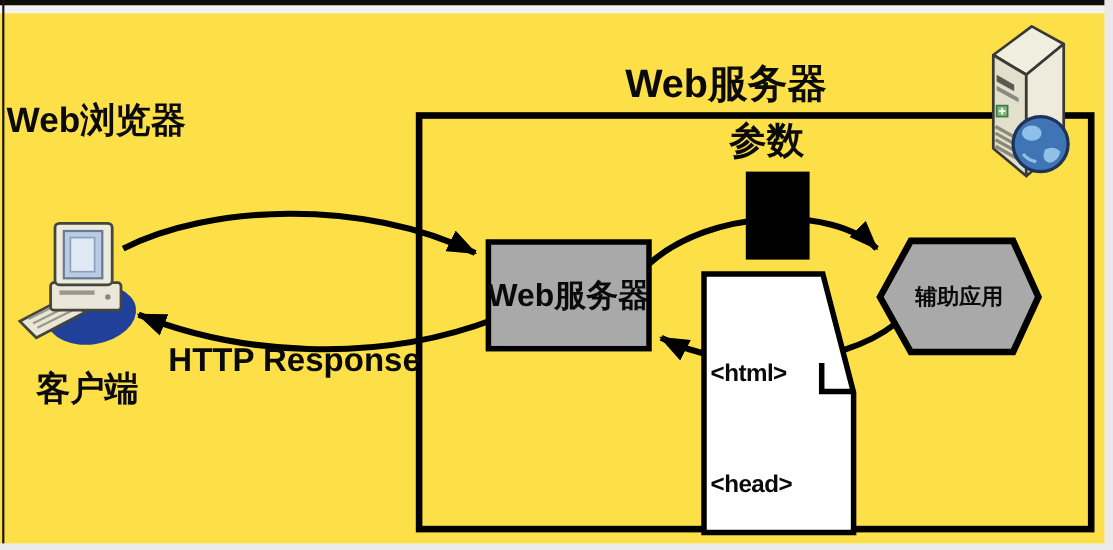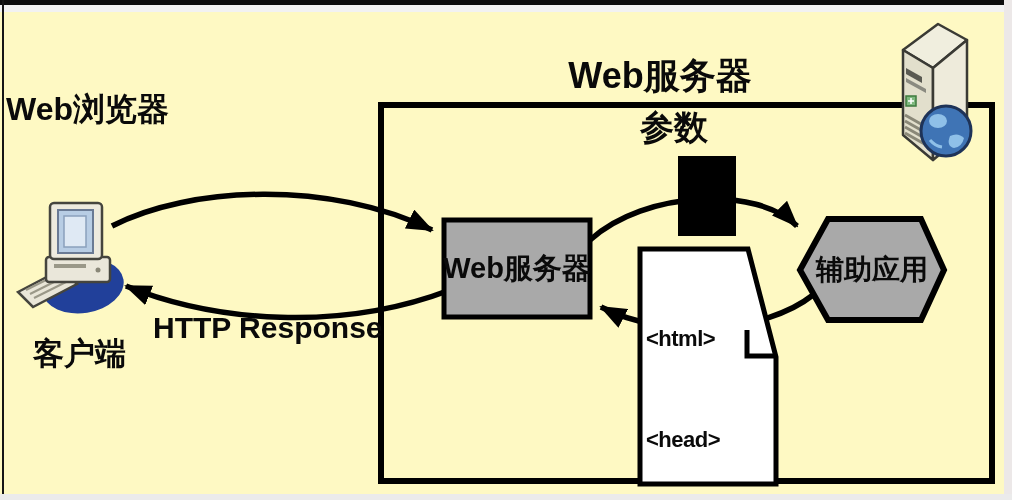--- a/index.html
+++ b/index.html
@@ -1,48 +1,48 @@
 <!DOCTYPE html>
 <html><head>
 <meta charset="utf-8">
 <style>
   * { margin: 0; padding: 0; box-sizing: border-box; }
   html, body { width: 1012px; height: 500px; background: #fff; }
   .canvas {
     position: relative;
     width: 1012px; height: 500px;
-    background: #fef9c3;
+    background: #fde047;
     overflow: hidden;
     font-family: "Liberation Sans", "DejaVu Sans", sans-serif;
     color: #0a0a0a;
   }
   .edge { position: absolute; }
   .edge.top    { left: 0; top: 0; width: 1012px; height: 5px; background: #0c0c0c; }
   .edge.toplt  { left: 0; top: 5px; width: 1012px; height: 7px; background: #f2f2f2; }
   .edge.left   { left: 2px; top: 0; width: 2px; height: 500px; background: #151515; }
   .edge.right  { left: 1004px; top: 0; width: 8px; height: 500px; background: #ece8e8; }
   .edge.bottom { left: 0; top: 494px; width: 1012px; height: 6px; background: #ebebeb; }
 
   svg.layer { position: absolute; left: 0; top: 0; width: 1012px; height: 500px; }
 
   .lbl { position: absolute; font-weight: 700; white-space: nowrap; z-index: 3; }
   .lbl.browser  { left: 6px;   top: 88px;  font-size: 32px; }
   .lbl.request  { left: 154px; top: 140px; font-size: 30px; }
   .lbl.client   { left: 33px;  top: 321px; font-size: 31px; margin-top: 12px; }
   .lbl.response { left: 153px; top: 311px; font-size: 30px; }
   .lbl.title    { left: 560px; top: 52px;  width: 200px; text-align: center; font-size: 36px; }
-  .lbl.params   { left: 640px; top: 105px; width: 114px; font-size: 34px; }
+  .lbl.params   { left: 640px; top: 105px; width: 114px; text-align: center; font-size: 34px; }
 
   .boxlabel {
     position: absolute; z-index: 3;
     display: flex; align-items: center; justify-content: center;
     font-weight: 700; white-space: nowrap;
   }
   .boxlabel.grayserver { left: 444px; top: 220px; width: 146px; height: 97px;  font-size: 29px; }
-  .boxlabel.helper     { left: 800px; top: 219px; width: 144px; height: 101px; font-size: 28px; }
+  .boxlabel.helper     { left: 800px; top: 219px; width: 144px; height: 101px; font-size: 20px; }
 
   .doc-code {
     position: absolute; left: 646px; top: 255px; z-index: 3;
     font-weight: 700; font-size: 22px; line-height: 33.5px; white-space: pre;
     letter-spacing: -0.5px;
   }
 </style>
 </head>
 <body>
 

